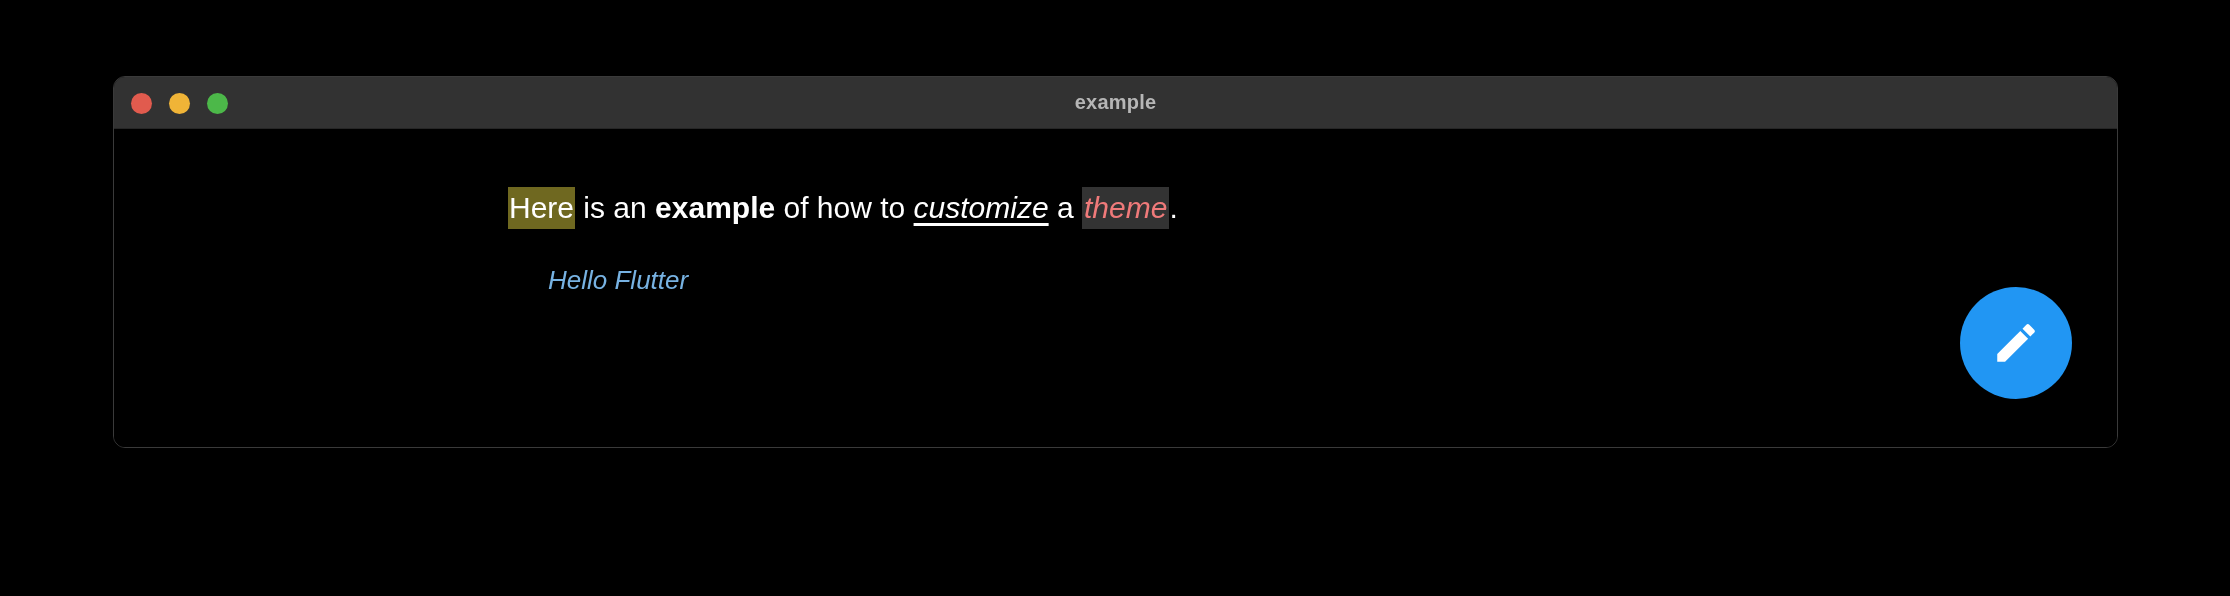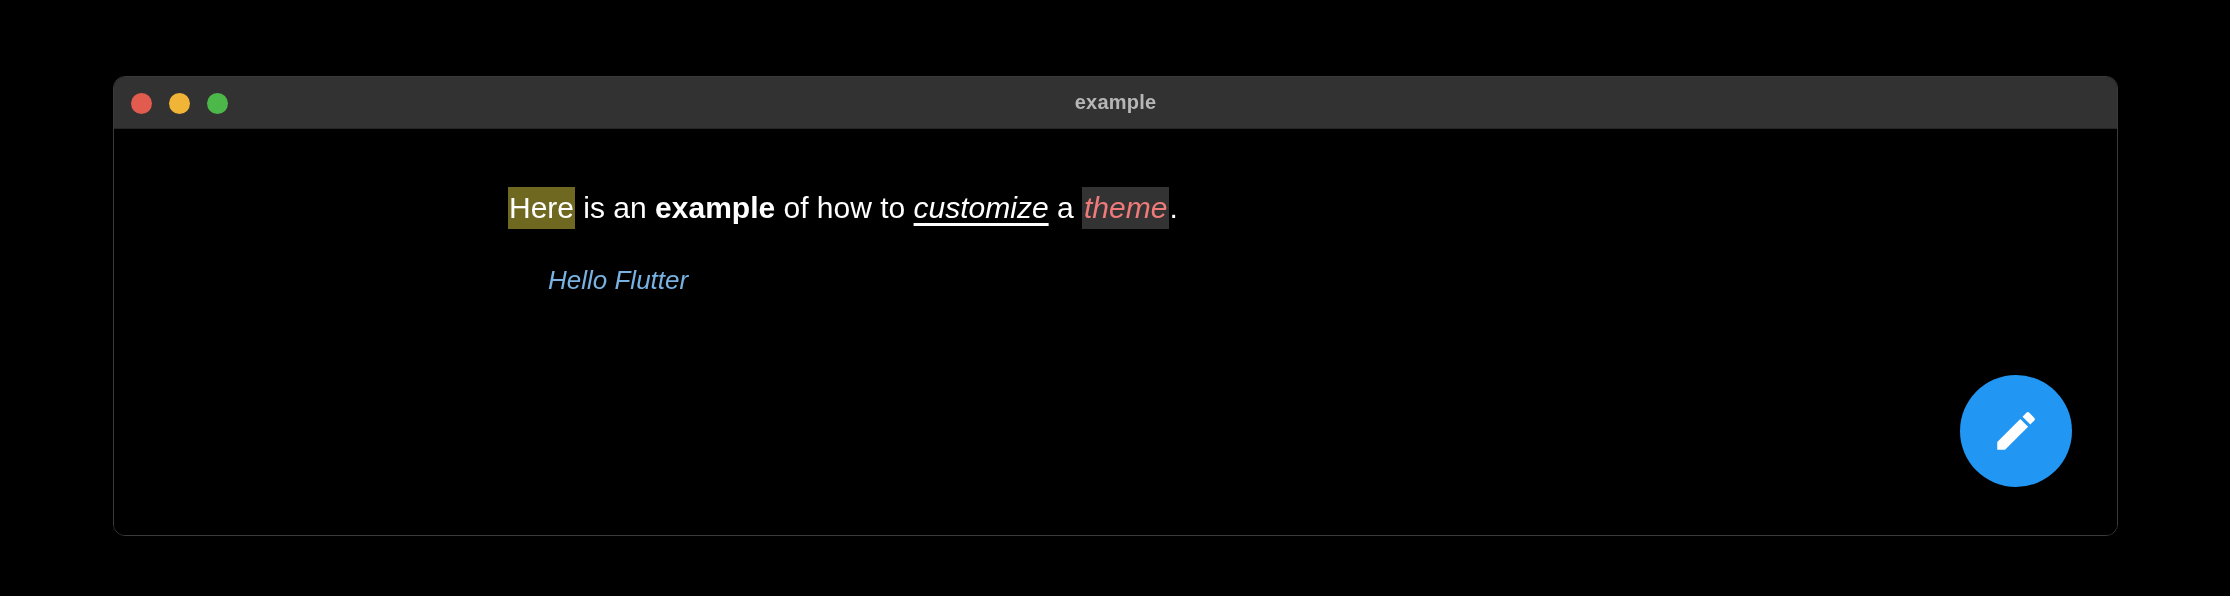--- a/index.html
+++ b/index.html
@@ -13,21 +13,21 @@
   body {
     font-family: "Liberation Sans", sans-serif;
   }
 
   
   #app-window {
     position: absolute;
     left: 113px;
     top: 76px;
     width: 2005px;
-    height: 460px;
+    height: 372px;
     border-radius: 12px;
     background: #000000;
     border: 1px solid #3a3a3a;
     box-sizing: border-box;
     overflow: hidden;
   }
 
   
   #title-bar {
     position: relative;

